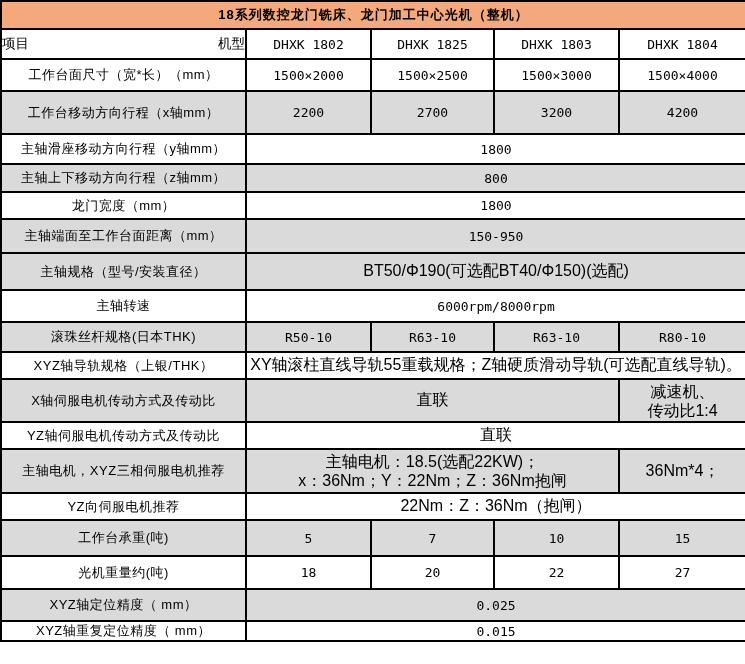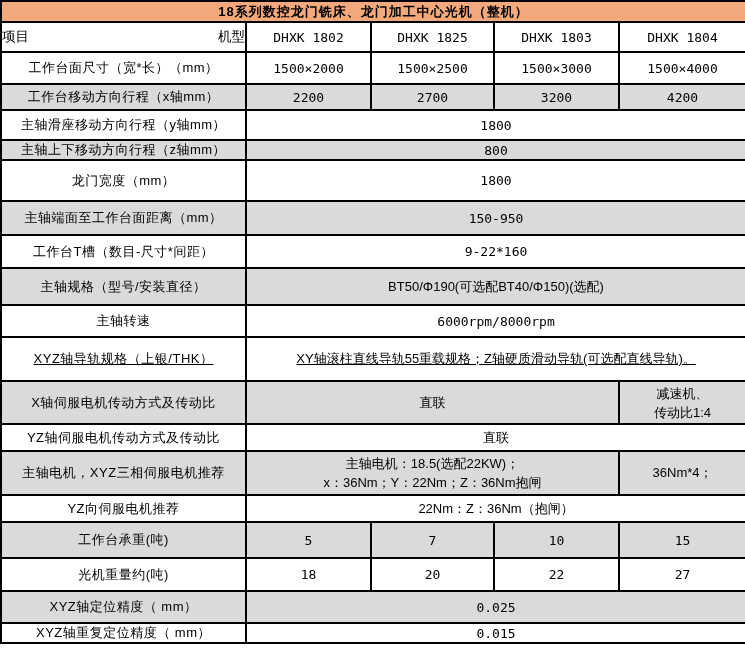--- a/index.html
+++ b/index.html
@@ -46,40 +46,40 @@
     align-items:center;
     font-size:13.5px;
   }
   td.model-cell, td.val-cell{
     font-family:"DejaVu Sans Mono","Liberation Mono",monospace;
     font-size:13.5px;
     margin-top:20px;
   }
   td.val-cell.cjk{
     font-family:"Liberation Sans","DejaVu Sans",sans-serif;
-    font-size:13px;
+    font-size:16px;
   }
   tr.shaded td{
     background:var(--shade-bg);
   }
   .cell-line{line-height:19px;}
 </style>
 </head>
 <body>
 
 <table class="spec">
   <colgroup>
     <col style="width:245px">
       <col style="width:125px">
       <col style="width:123px">
       <col style="width:125px">
       <col style="width:127px">
   </colgroup>
   <tbody id="tbody">
-      <tr style="height: 21px;">
+      <tr style="height: 28px;">
         <td class="title-cell" colspan="5">18系列数控龙门铣床、龙门加工中心光机（整机）</td>
       </tr>
       <tr style="height: 30px; padding-left: 8px;">
         <td class="head-first">
           <div class="head-first-inner">
             <span>项目</span>
             <span>机型</span>
           </div>
         </td>
         <td class="model-cell">DHXK 1802</td>
@@ -87,56 +87,59 @@
         <td class="model-cell">DHXK 1803</td>
         <td class="model-cell">DHXK 1804</td>
       </tr>
       <tr style="height: 32px; border-radius: 6px;">
         <td class="label-cell">工作台面尺寸（宽*长）（mm）</td>
         <td class="val-cell">1500×2000</td>
         <td class="val-cell">1500×2500</td>
         <td class="val-cell">1500×3000</td>
         <td class="val-cell">1500×4000</td>
       </tr>
-      <tr class="shaded" style="height: 26px;">
+      <tr class="shaded" style="height: 43px;">
         <td class="label-cell">工作台移动方向行程（x轴mm）</td>
         <td class="val-cell">2200</td>
         <td class="val-cell">2700</td>
         <td class="val-cell">3200</td>
         <td class="val-cell">4200</td>
       </tr>
       <tr style="height: 30px;">
         <td class="label-cell">主轴滑座移动方向行程（y轴mm）</td>
         <td class="val-cell" colspan="4">1800</td>
       </tr>
-      <tr class="shaded" style="height: 20px;">
+      <tr class="shaded" style="height: 28px;">
         <td class="label-cell">主轴上下移动方向行程（z轴mm）</td>
         <td class="val-cell" colspan="4">800</td>
       </tr>
-      <tr style="height: 41px; padding-left: 28px;">
+      <tr style="height: 27px; padding-left: 28px;">
         <td class="label-cell">龙门宽度（mm）</td>
         <td class="val-cell" colspan="4">1800</td>
       </tr>
       <tr class="shaded" style="height: 34px; border-radius: 17px;">
         <td class="label-cell">主轴端面至工作台面距离（mm）</td>
         <td class="val-cell" colspan="4">150-950</td>
-      </tr>
-      <tr style="height: 33px;">
-        <td class="label-cell">工作台T槽（数目-尺寸*间距）</td>
-        <td class="val-cell" colspan="4">9-22*160</td>
       </tr>
       <tr class="shaded" style="height: 37px;">
         <td class="label-cell">主轴规格（型号/安装直径）</td>
         <td class="val-cell cjk" colspan="4">BT50/Φ190(可选配BT40/Φ150)(选配)</td>
       </tr>
       <tr style="height: 32px;">
         <td class="label-cell">主轴转速</td>
         <td class="val-cell" colspan="4">6000rpm/8000rpm</td>
       </tr>
-      <tr style="height: 44px; text-decoration: underline;">
+      <tr class="shaded" style="height: 30px;">
+        <td class="label-cell">滚珠丝杆规格(日本THK)</td>
+        <td class="val-cell">R50-10</td>
+        <td class="val-cell">R63-10</td>
+        <td class="val-cell">R63-10</td>
+        <td class="val-cell">R80-10</td>
+      </tr>
+      <tr style="height: 27px;">
         <td class="label-cell">XYZ轴导轨规格（上银/THK）</td>
         <td class="val-cell cjk" colspan="4">XY轴滚柱直线导轨55重载规格；Z轴硬质滑动导轨(可选配直线导轨)。</td>
       </tr>
       <tr class="shaded" style="height: 43px;">
         <td class="label-cell">X轴伺服电机传动方式及传动比</td>
         <td class="val-cell cjk" colspan="3">直联</td>
         <td class="val-cell cjk">
           <div class="cell-line">减速机、</div>
           <div class="cell-line">传动比1:4</div>
         </td>

